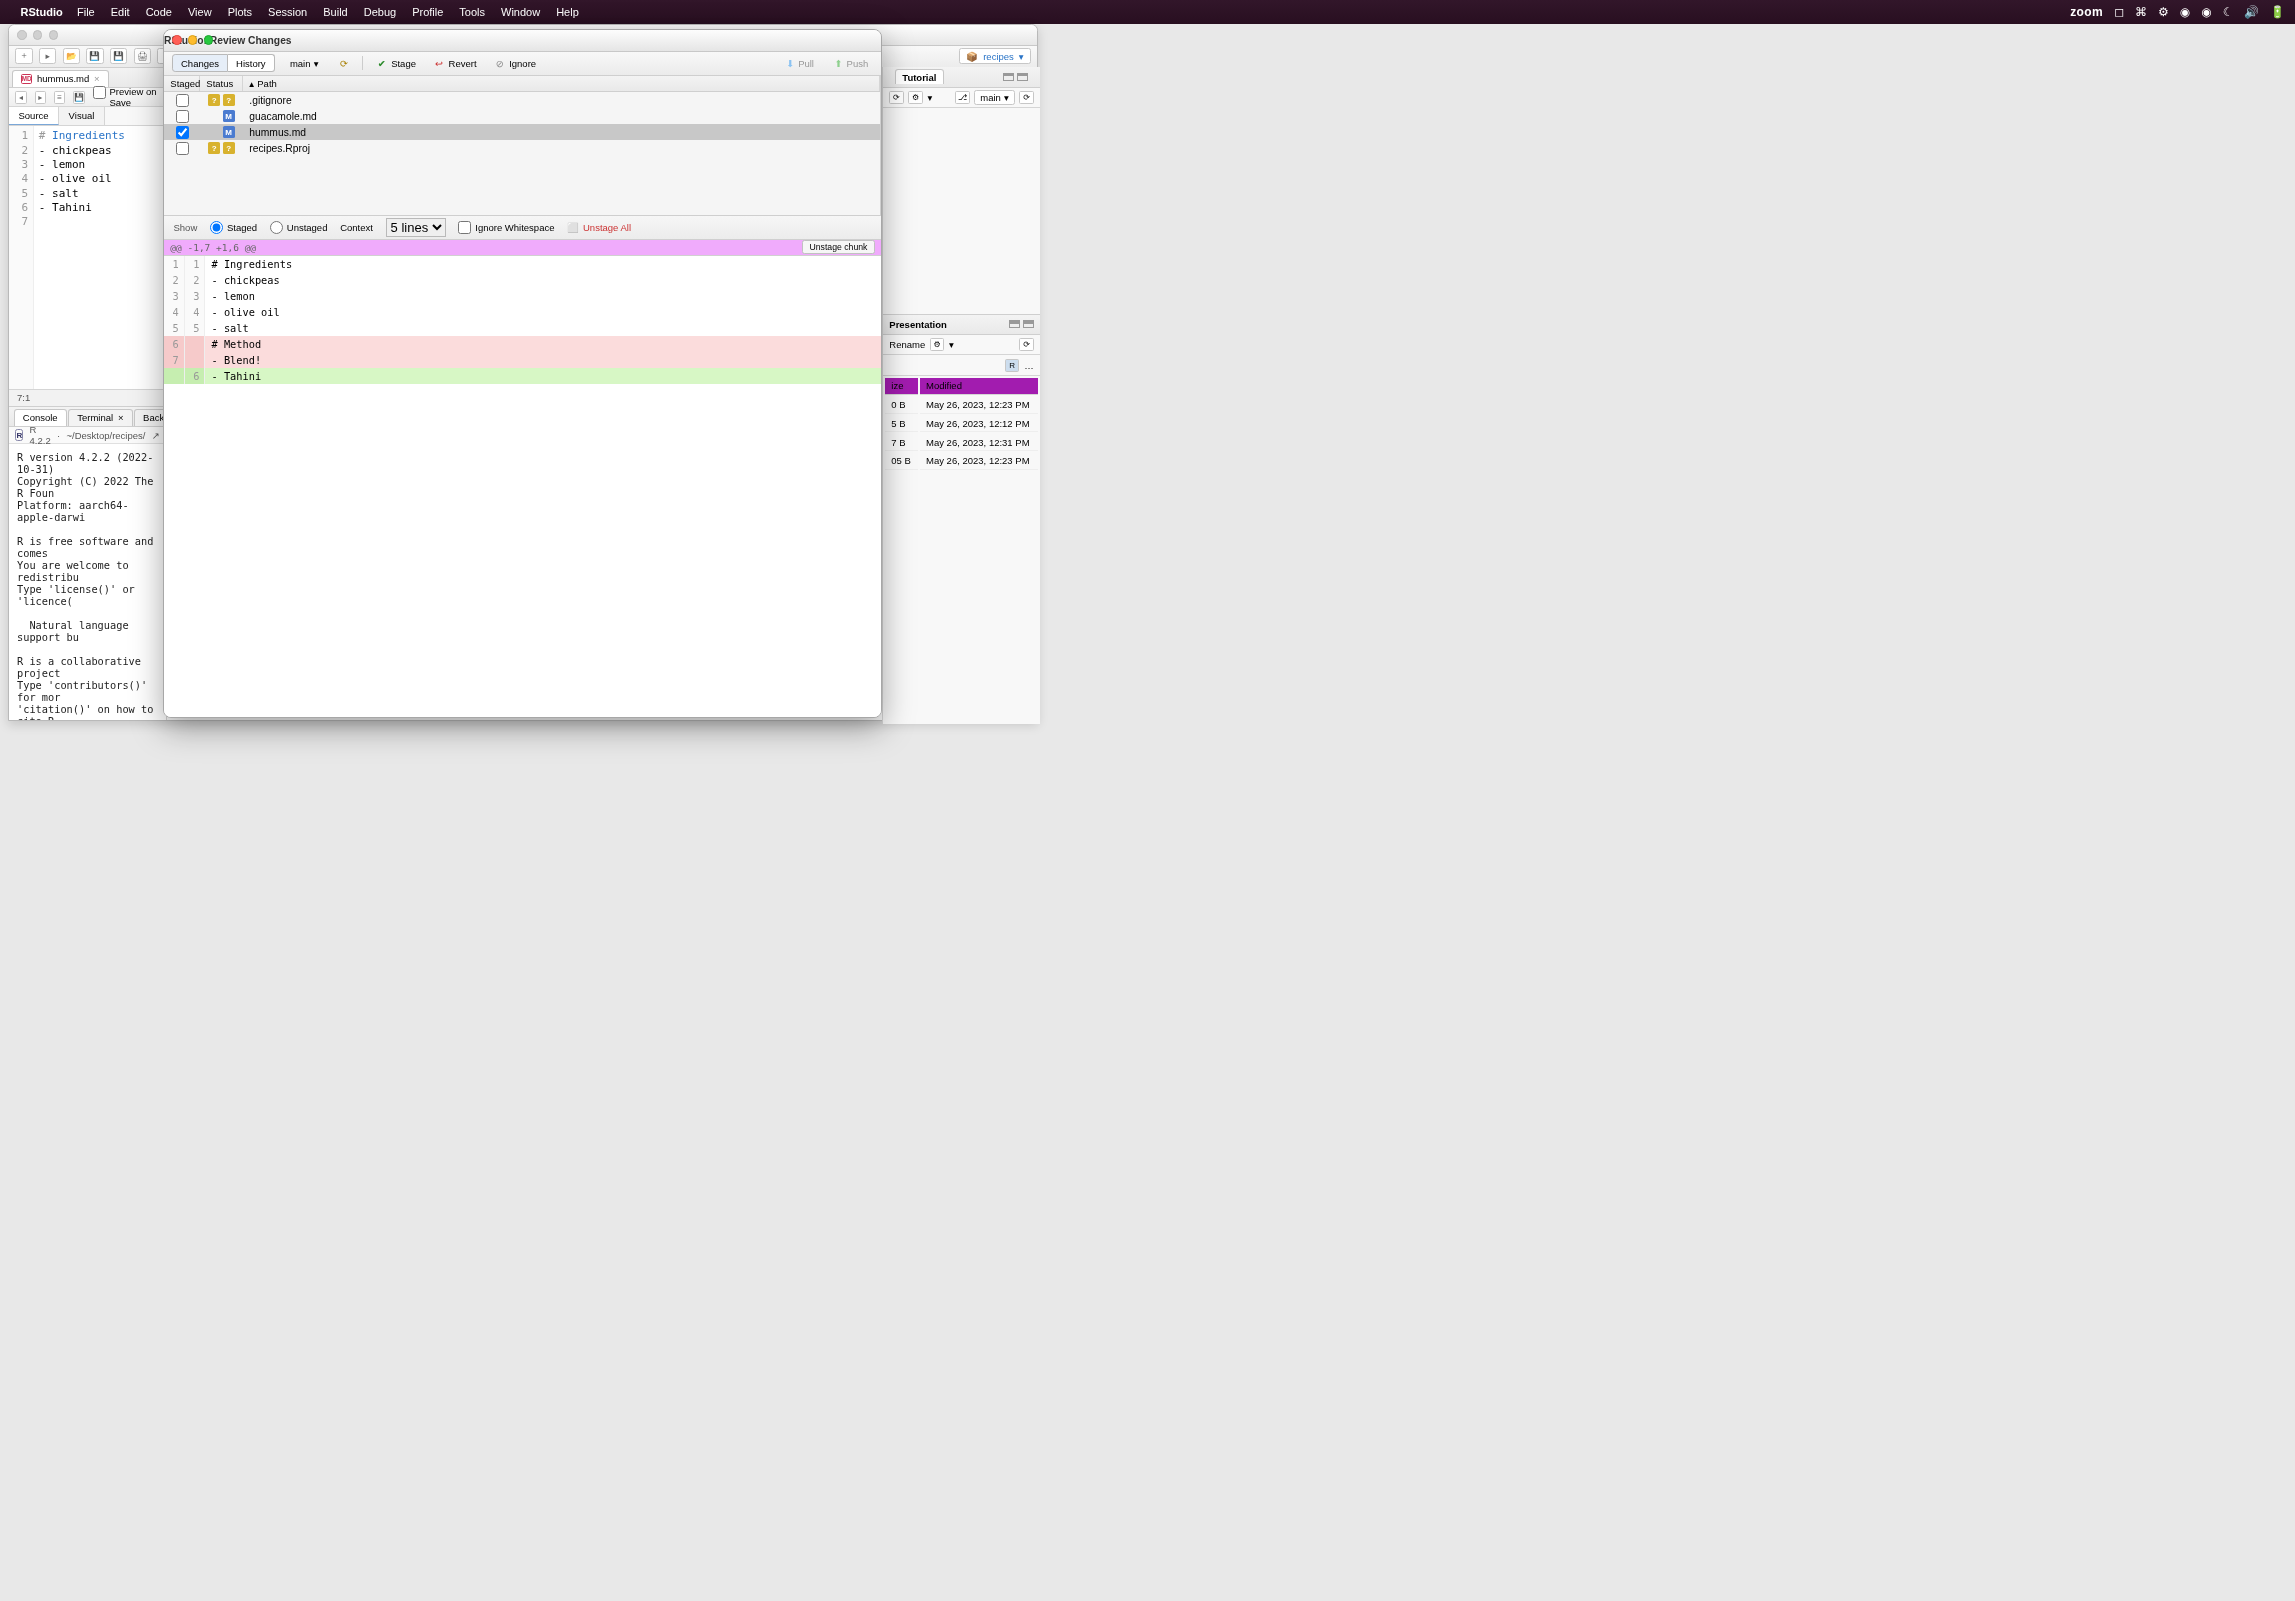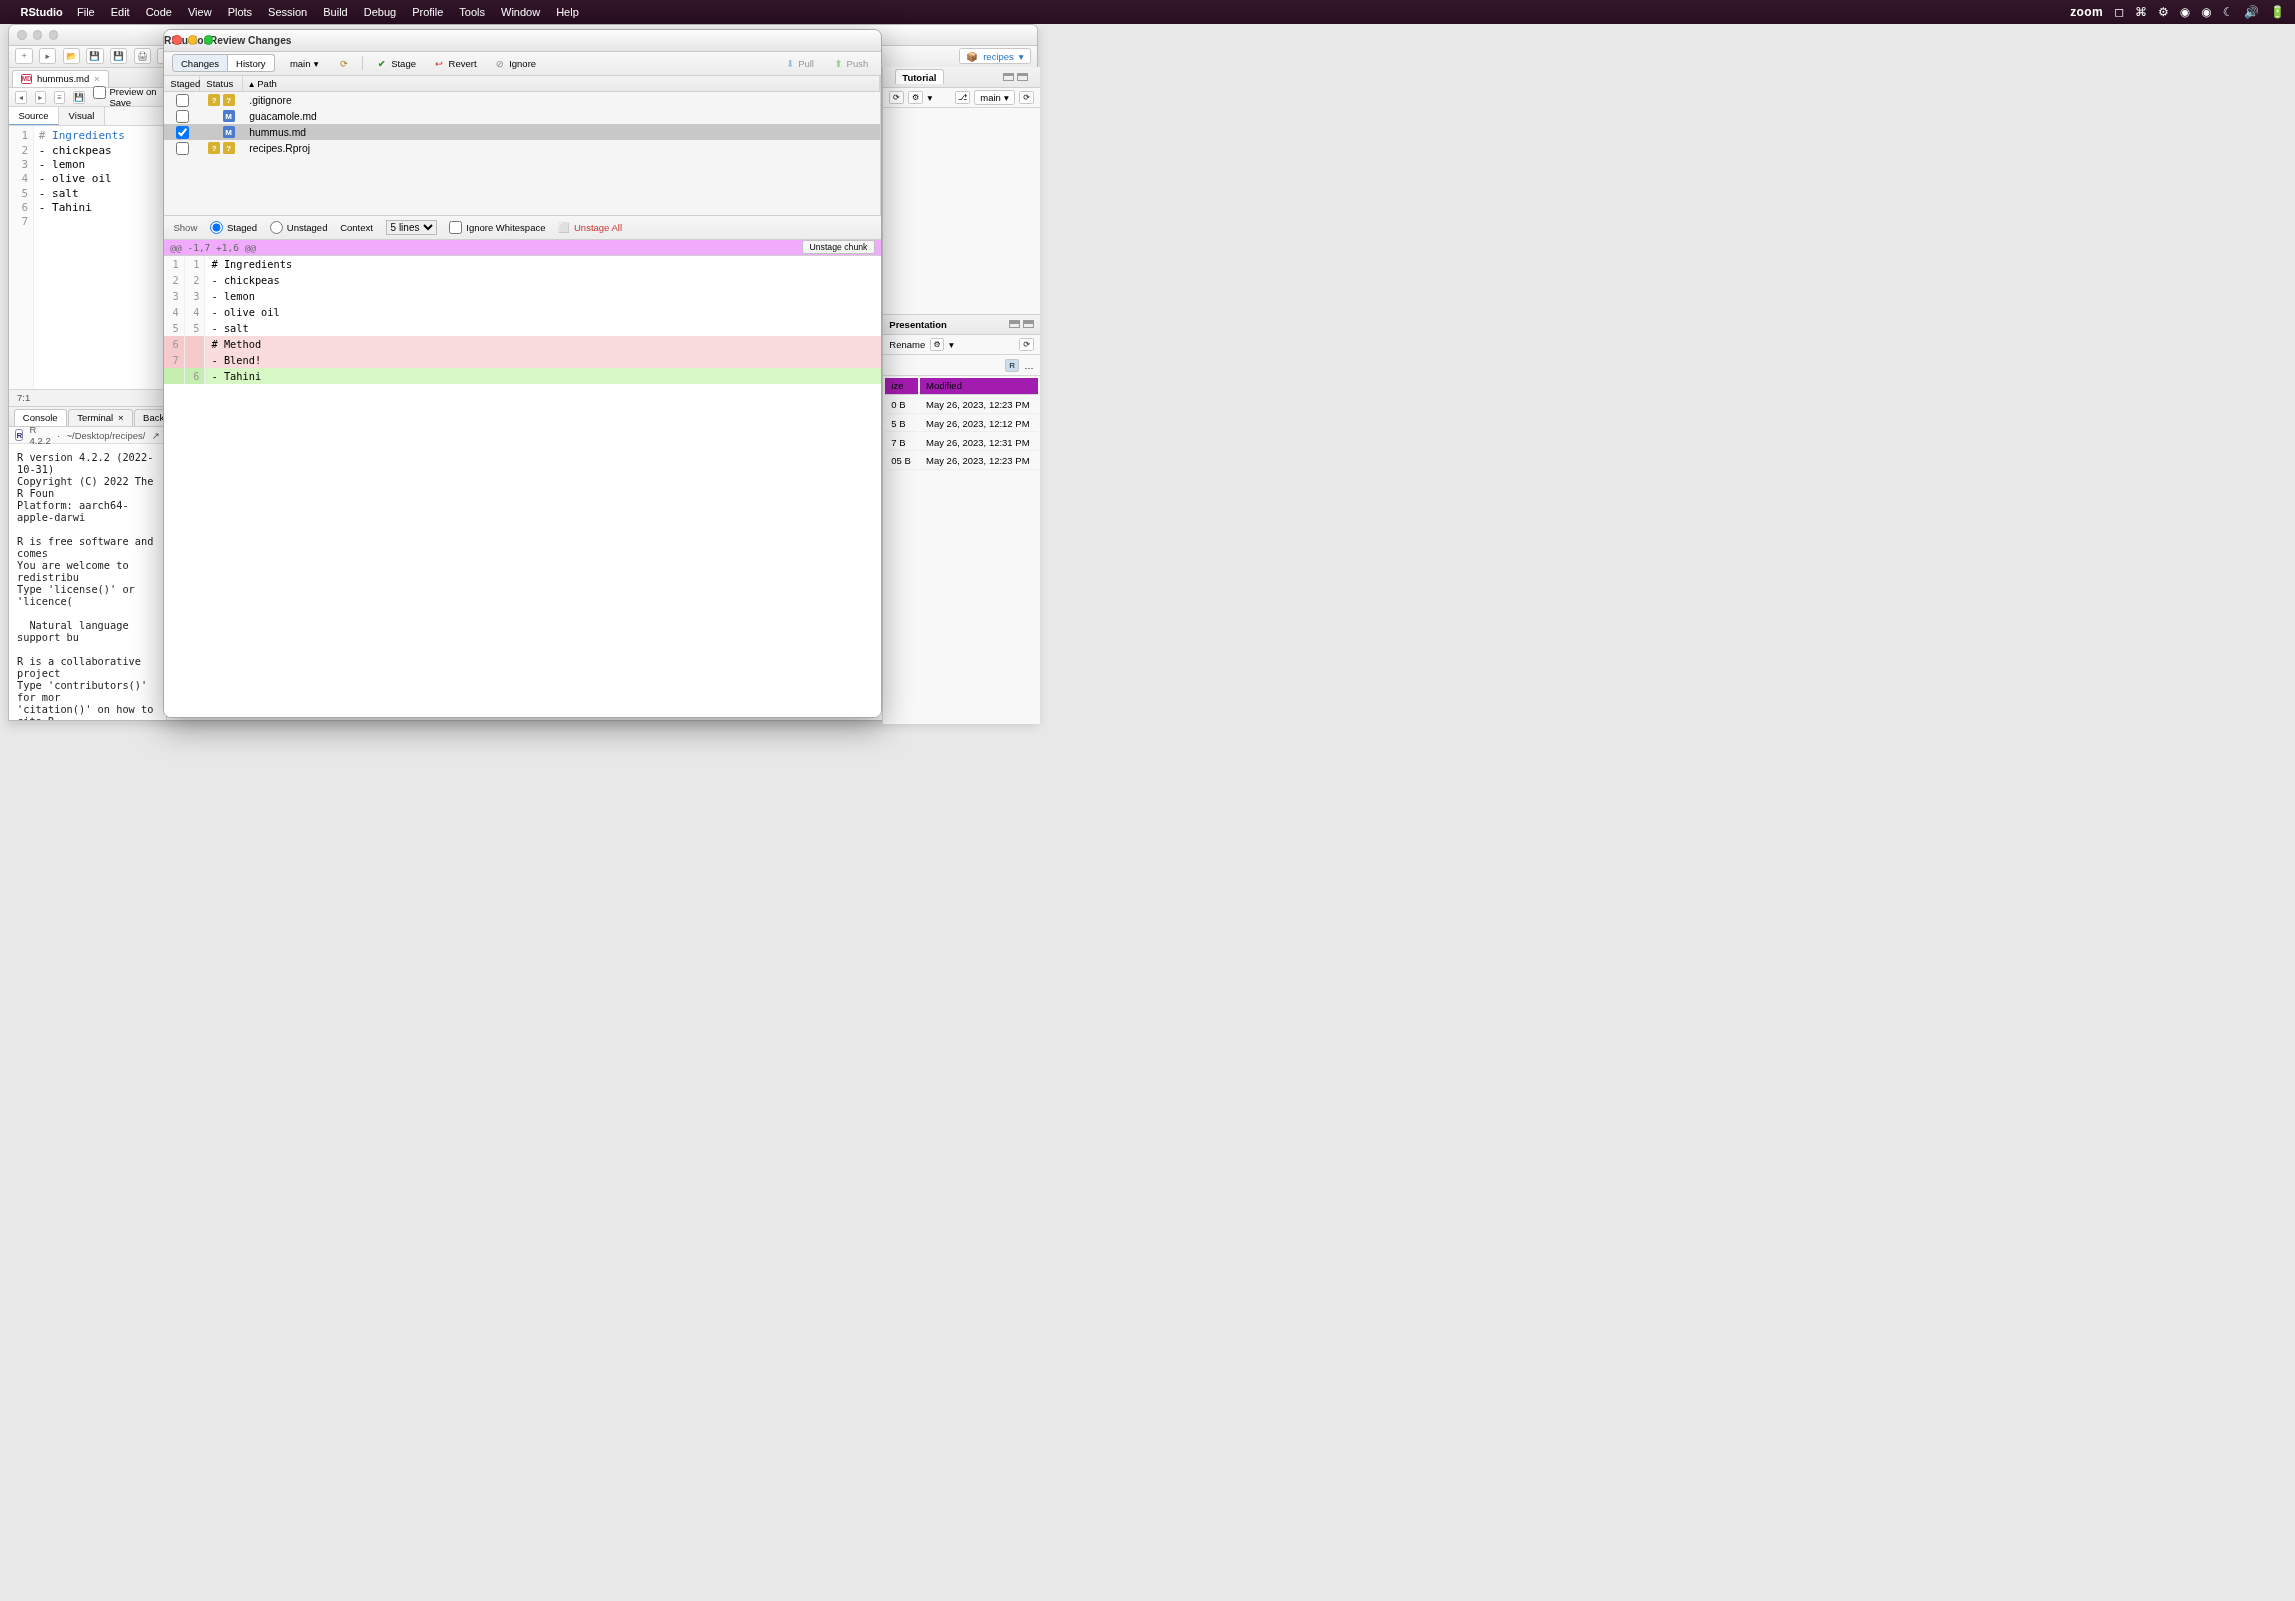--- a/index.html
+++ b/index.html
@@ -183,21 +183,21 @@
     .commit-panel { flex:1; display:flex; flex-direction:column; padding:0;}
     .commit-header { height:17.4px; background:linear-gradient(#f3f3f3,#e9e9e9); border-bottom:0.8px solid #cfcfcf; display:flex; align-items:center; justify-content:space-between; padding:0 6.3px; font-size:9.5px;}
     .commit-text { flex:1; margin:4.8px 6.3px; border:1.6px solid #7aa7d8; border-radius:1.6px; background:#fff; padding:3.2px 4.8px; font-family: Menlo, monospace; font-size:10.3px; resize:none; height:86px;}
     .commit-footer { display:flex; justify-content:space-between; align-items:center; padding:3.2px 8px 6.3px;}
     .commit-footer label { display:flex; gap:4px; align-items:center; font-size:9.5px;}
     .commit-btn { background:linear-gradient(#fff,#ececec); border:0.8px solid #b0b0b0; border-radius:4px; padding:4px 12.7px; font-size:10.3px; cursor:pointer;}
 
     .diff-controls { height:24px; background:linear-gradient(#f6f6f6,#ececec); display:flex; align-items:center; gap:12.7px; padding:0 9.5px; border-bottom:0.8px solid #cfcfcf; font-size:9.5px;}
     .diff-controls .show-label { color:#555;}
     .diff-controls label { display:flex; align-items:center; gap:4px;}
-    .diff-controls select { font-size:10px; border:0.8px solid #b9b9b9;}
+    .diff-controls select { font-size:13px; border:0.8px solid #b9b9b9;}
     .diff-controls .unstage-link { color:#c33; display:flex; gap:4px; cursor:pointer;}
 
     .diff-hunk-header { height:16px; background:#f0abfc; border-bottom:0.8px solid #d0d0d0; display:flex; align-items:center; justify-content:space-between; padding:0 6.3px; font-family:Menlo,monospace; font-size:9.5px; color:#666;}
     .unstage-chunk-btn { background:#f6f6f6; border:0.8px solid #c1c1c1; border-radius:2.4px; padding:0.8px 6.3px; font-size:8.7px; cursor:pointer;}
 
     .diff-body { flex:1; background:#fff; font-family:Menlo,monospace; font-size:10.3px;}
     .diff-row { display:flex; height:16px; line-height:16px;}
     .diff-row .ln { width:20.6px; text-align:right; padding-right:4.8px; color:#999; background:#fafafa; border-right:0.8px solid #eee;}
     .diff-row .txt { flex:1; padding-left:6.3px; white-space:pre;}
     .diff-row.removed { background:#fbdcdc;}

